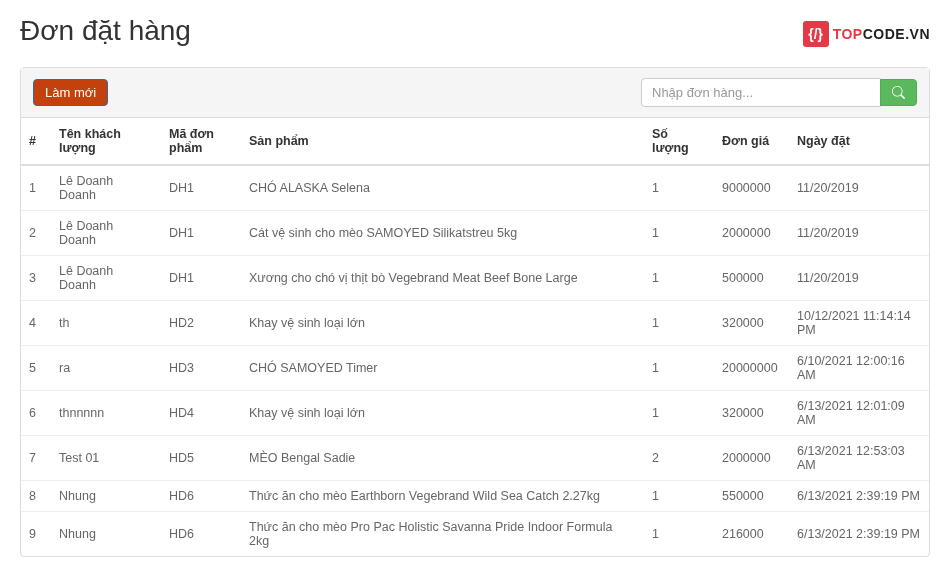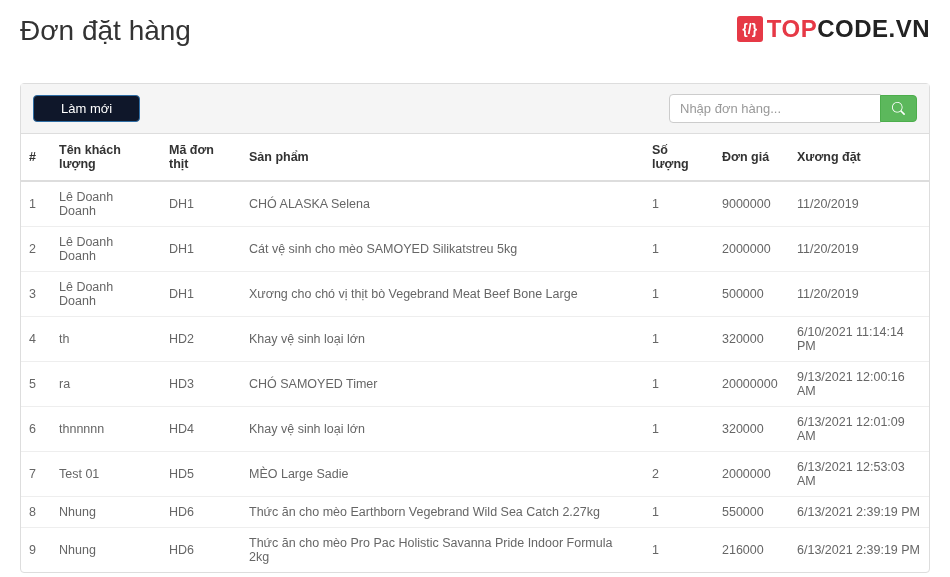--- a/index.html
+++ b/index.html
@@ -1,29 +1,29 @@
 <!DOCTYPE html>
 <html><head>
   <meta charset="utf-8">
   <style>
     * { margin: 0; padding: 0; box-sizing: border-box; }
     body { font-family: "Helvetica Neue", Helvetica, Arial, sans-serif; font-size: 13px; color: #333; background: #fff; }
     .container { width: 950px; margin: 0 auto; padding: 15px 20px; }
-    .header { display: flex; justify-content: space-between; align-items: flex-start; margin-bottom: 36px; }
+    .header { display: flex; justify-content: space-between; align-items: flex-end; margin-bottom: 20px; }
     .page-title { font-size: 28px; font-weight: 400; color: #333; }
     .logo { display: flex; align-items: center; gap: 4px; }
     .logo-icon { width: 26px; height: 26px; background: #e63946; border-radius: 3px; display: flex; align-items: center; justify-content: center; color: #fff; font-weight: bold; font-size: 14px; }
-    .logo-text { font-weight: 800; font-size: 24px; letter-spacing: 0.5px; }
+    .logo-text { font-weight: 800; font-size: 14px; letter-spacing: 0.5px; }
     .logo-text .top { color: #e63946; }
     .logo-text .code { color: #222; }
     .panel { border: 1px solid #ddd; border-radius: 4px; background: #fff; }
     .panel-header { background: #f5f5f5; border-bottom: 1px solid #ddd; padding: 10px 12px; display: flex; justify-content: space-between; align-items: center; }
-    .btn-primary { background: #0f172a; border: 1px solid #2e6da4; color: #fff; padding: 5px 27px; border-radius: 4px; font-size: 13px; cursor: pointer; }
+    .btn-primary { background: #c2410c; border: 1px solid #2e6da4; color: #fff; padding: 5px 11px; border-radius: 4px; font-size: 13px; cursor: pointer; }
     .search-group { display: flex; align-items: center; }
-    .search-input { border: 1px solid #ccc; border-radius: 4px 0 0 4px; padding: 6px 10px; font-size: 13px; width: 212px; color: #ec4899; outline: none; }
+    .search-input { border: 1px solid #ccc; border-radius: 4px 0 0 4px; padding: 6px 10px; font-size: 13px; width: 240px; color: #ec4899; outline: none; }
     .search-input::placeholder { color: #999; }
     .btn-search { background: #5cb85c; border: 1px solid #4cae4c; color: #fff; padding: 6px 11px; border-radius: 0 4px 4px 0; cursor: pointer; display: flex; align-items: center; justify-content: center; margin-left: -1px; }
     .btn-search svg { width: 13px; height: 13px; fill: #fff; }
     table { width: 100%; border-collapse: collapse; }
     thead th { text-align: left; padding: 9px 8px; font-weight: 700; font-size: 12.5px; border-bottom: 2px solid #ddd; color: #333; }
     tbody td { padding: 8px 8px; border-top: 1px solid #eee; color: #666; font-size: 12.5px; vertical-align: middle; }
     .col-idx { width: 30px; }
     .col-name { width: 110px; }
     .col-code { width: 80px; }
     .col-qty { width: 70px; }
@@ -55,25 +55,25 @@
             </svg>
         </button>
       </div>
     </div>
 
     <table>
       <thead>
         <tr>
           <th class="col-idx">#</th>
           <th class="col-name">Tên khách lượng</th>
-          <th class="col-code">Mã đơn thịt</th>
+          <th class="col-code">Mã đơn phẩm</th>
           <th>Sản phẩm</th>
           <th class="col-qty">Số lượng</th>
           <th class="col-price">Đơn giá</th>
-          <th class="col-date">Xương đặt</th>
+          <th class="col-date">Ngày đặt</th>
         </tr>
       </thead>
       <tbody id="table-body">
           <tr>
             <td>1</td>
             <td>Lê Doanh Doanh</td>
             <td>DH1</td>
             <td>CHÓ ALASKA Selena</td>
             <td>1</td>
             <td>9000000</td>
@@ -97,45 +97,45 @@
             <td>500000</td>
             <td>11/20/2019</td>
           </tr>
           <tr>
             <td>4</td>
             <td>th</td>
             <td>HD2</td>
             <td>Khay vệ sinh loại lớn</td>
             <td>1</td>
             <td>320000</td>
-            <td>6/10/2021 11:14:14 PM</td>
+            <td>10/12/2021 11:14:14 PM</td>
           </tr>
           <tr>
             <td>5</td>
             <td>ra</td>
             <td>HD3</td>
             <td>CHÓ SAMOYED Timer</td>
             <td>1</td>
             <td>20000000</td>
-            <td>9/13/2021 12:00:16 AM</td>
+            <td>6/10/2021 12:00:16 AM</td>
           </tr>
           <tr>
             <td>6</td>
             <td>thnnnnn</td>
             <td>HD4</td>
             <td>Khay vệ sinh loại lớn</td>
             <td>1</td>
             <td>320000</td>
             <td>6/13/2021 12:01:09 AM</td>
           </tr>
           <tr>
             <td>7</td>
             <td>Test 01</td>
             <td>HD5</td>
-            <td>MÈO Large Sadie</td>
+            <td>MÈO Bengal Sadie</td>
             <td>2</td>
             <td>2000000</td>
             <td>6/13/2021 12:53:03 AM</td>
           </tr>
           <tr>
             <td>8</td>
             <td>Nhung</td>
             <td>HD6</td>
             <td>Thức ăn cho mèo Earthborn Vegebrand Wild Sea Catch 2.27kg</td>
             <td>1</td>

